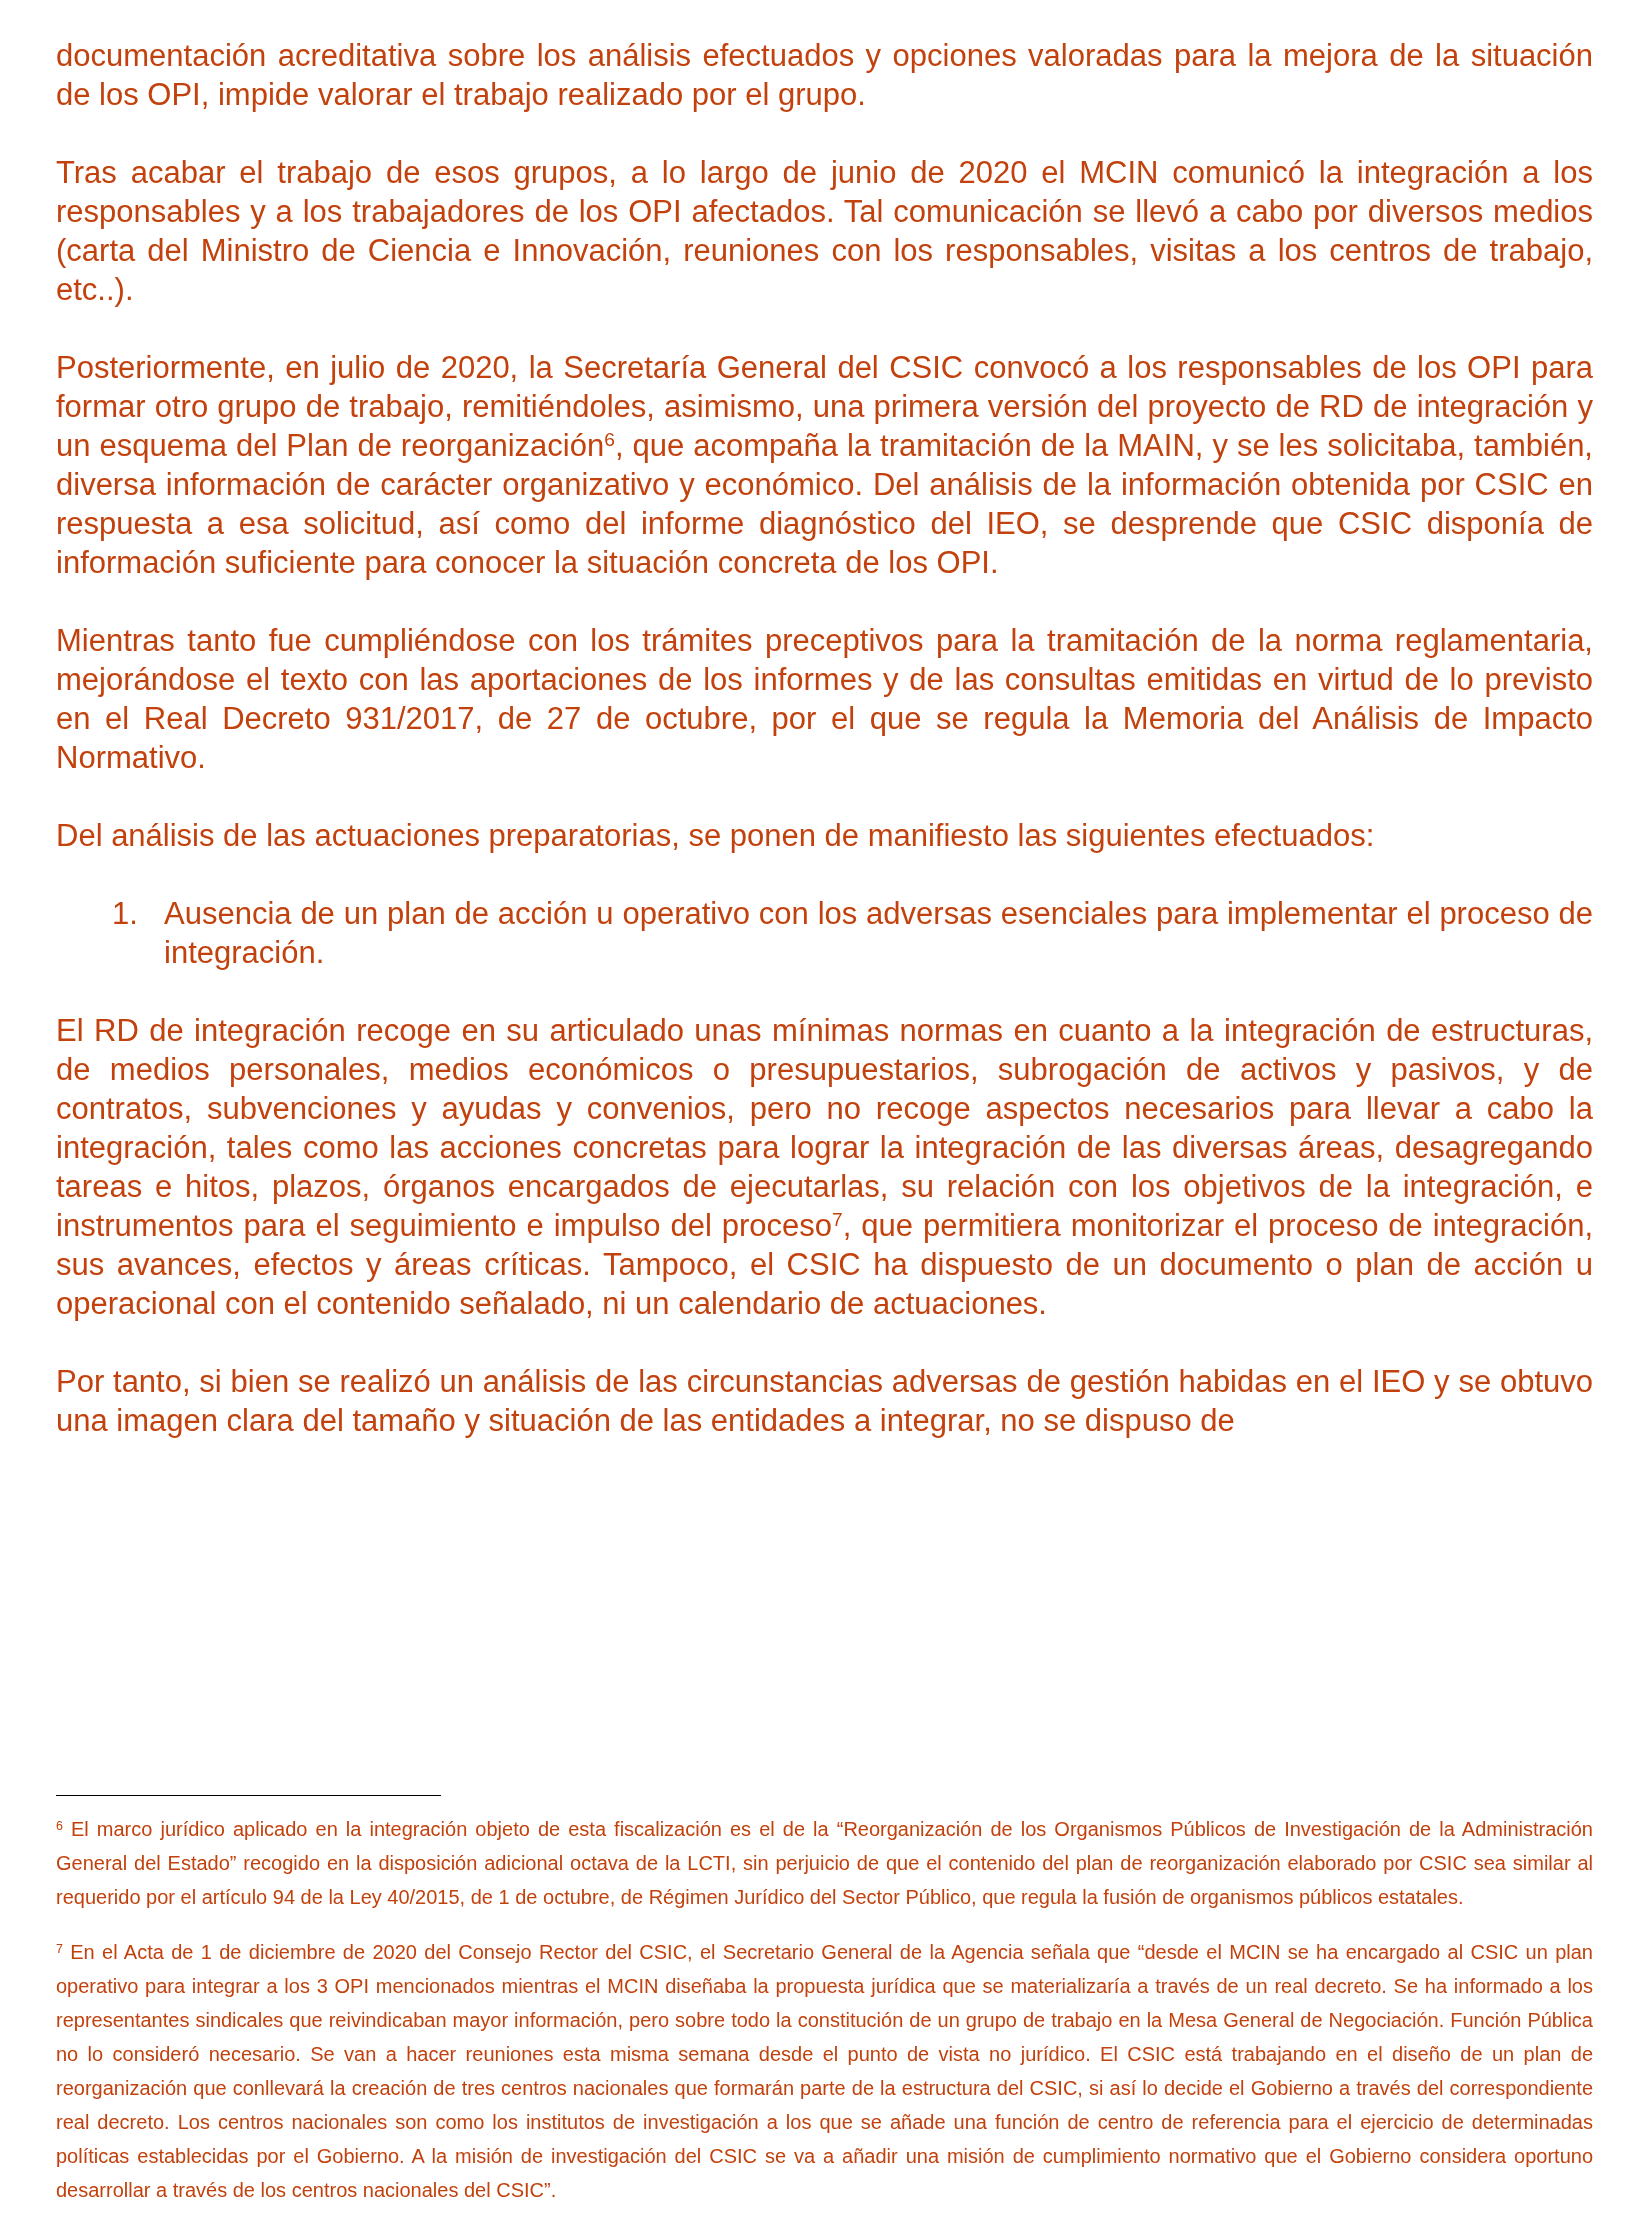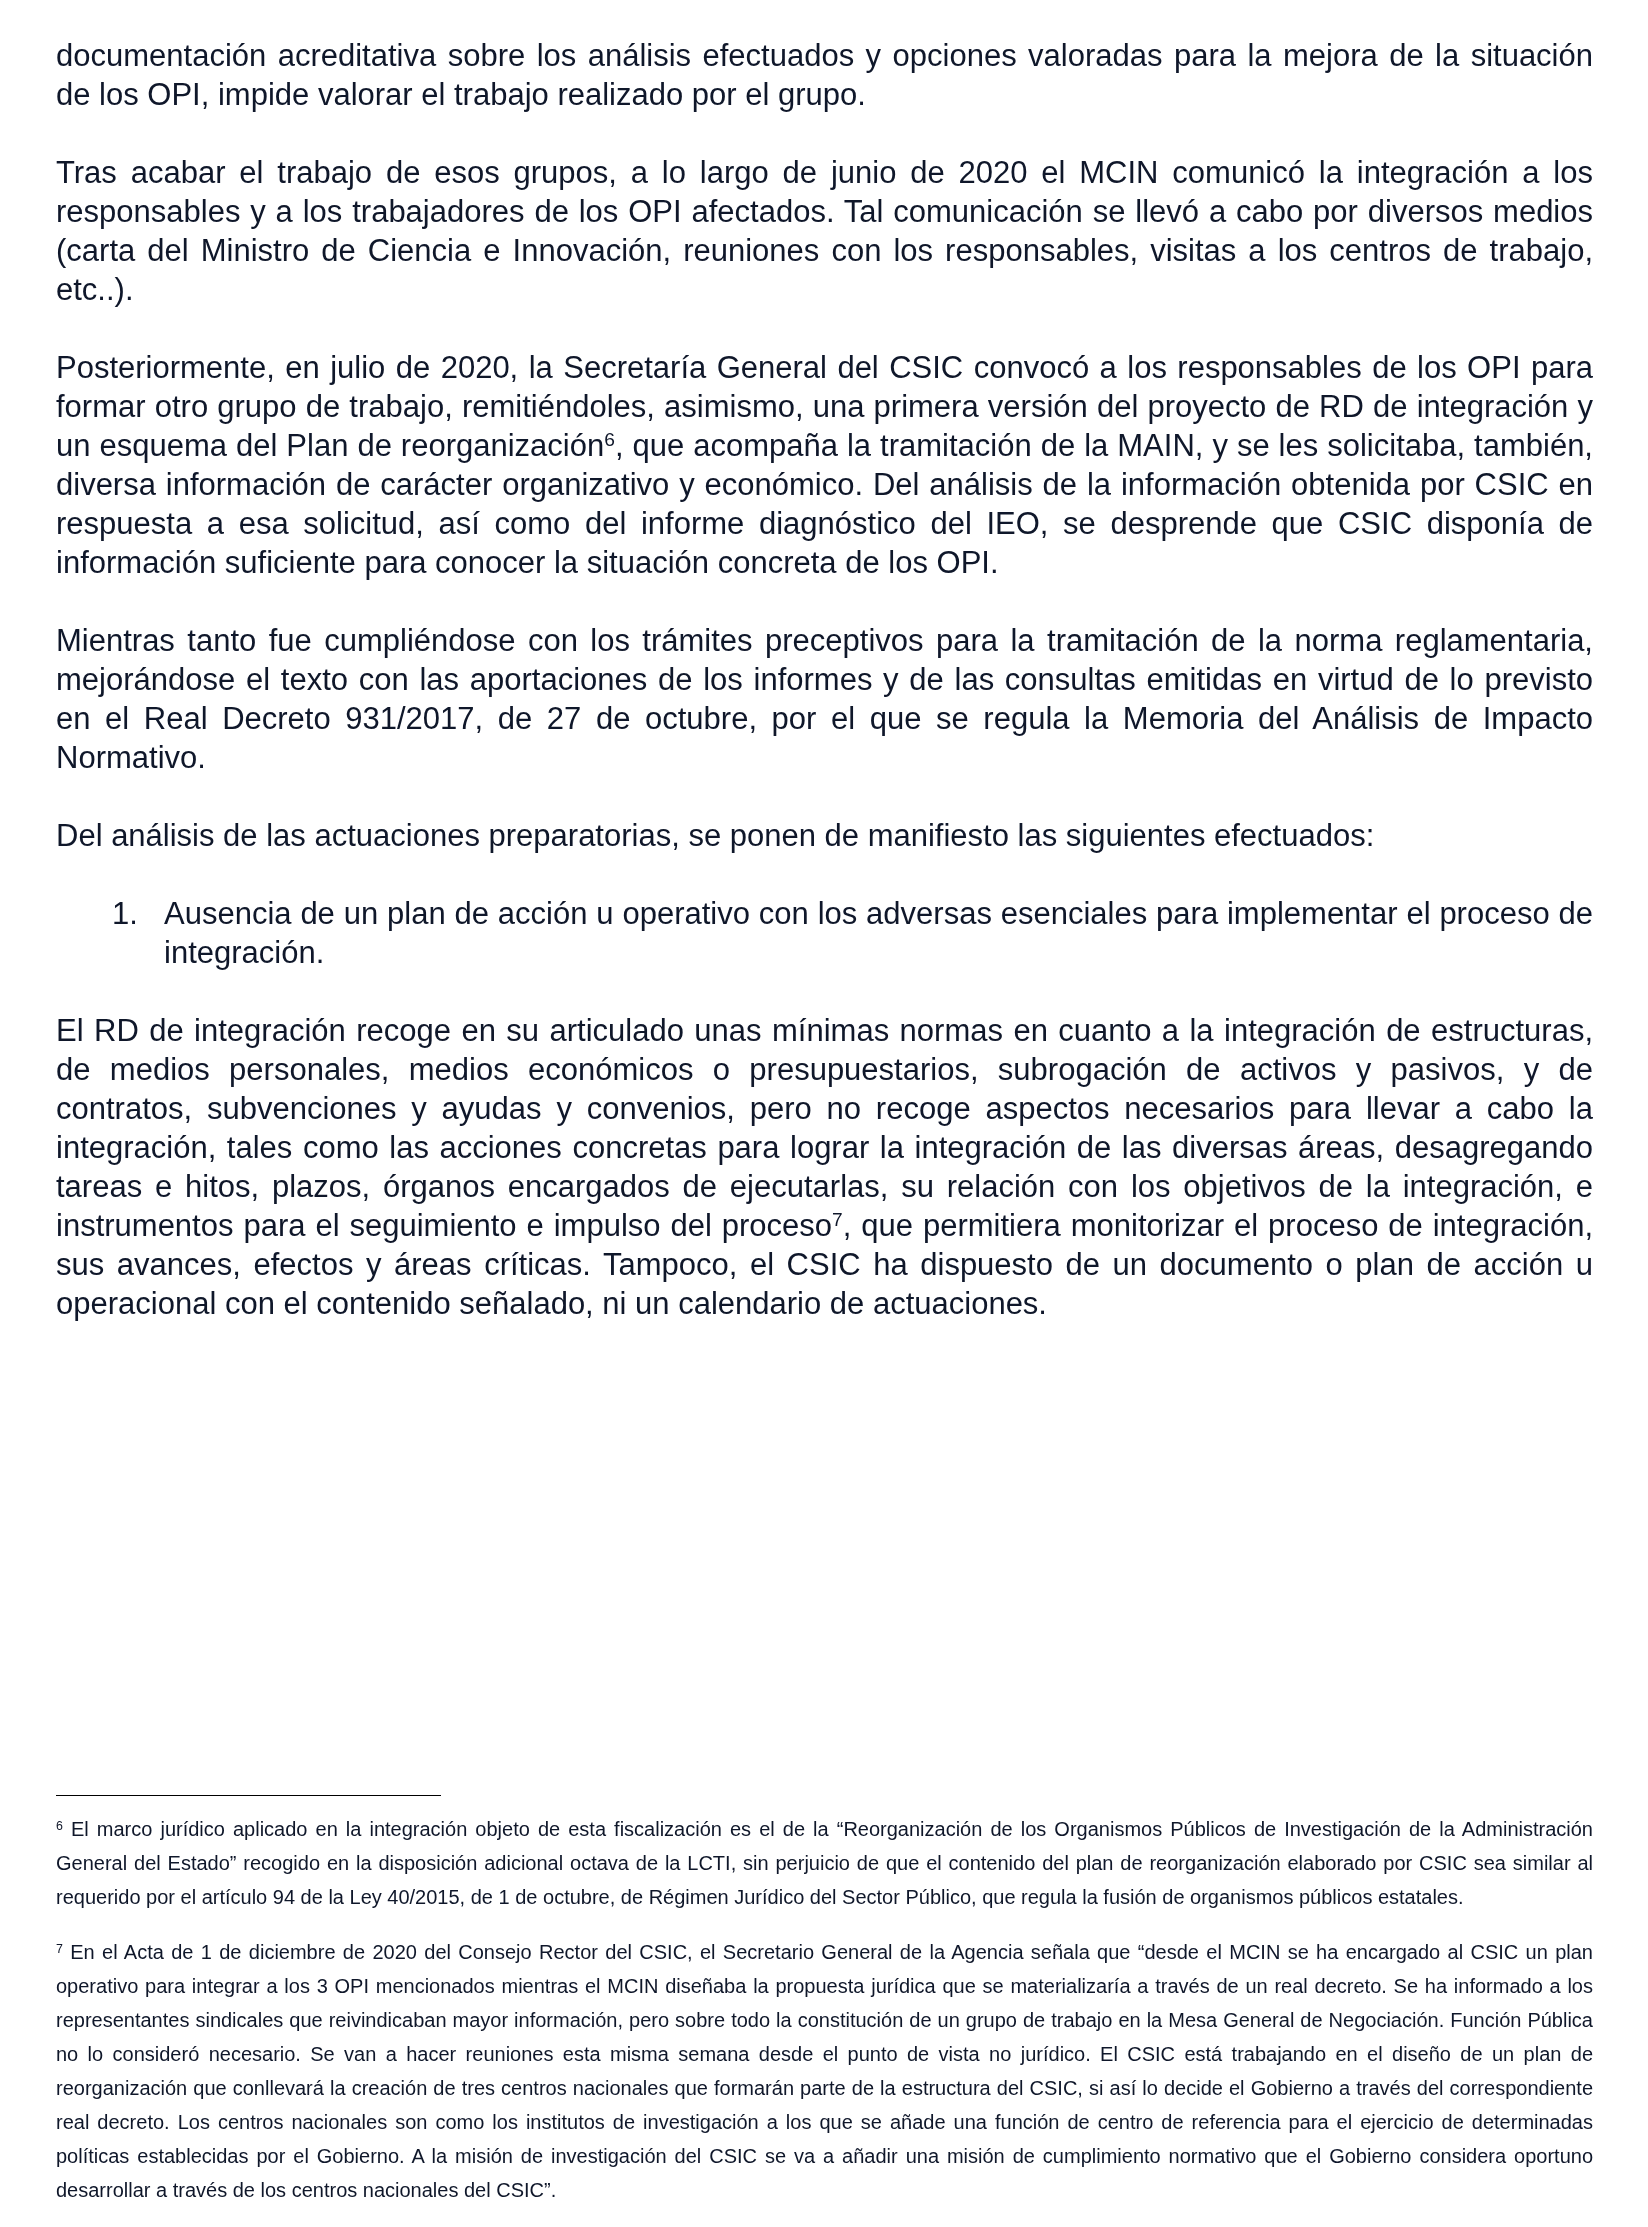--- a/index.html
+++ b/index.html
@@ -7,21 +7,21 @@
     margin: 0;
     padding: 0;
     background: #ffffff;
   }
   .page {
     position: relative;
     width: 1649px;
     height: 2227px;
     box-sizing: border-box;
     background: #ffffff;
-    color: #0f172a;
+    color: #c2410c;
     font-family: "Liberation Sans", "DejaVu Sans", sans-serif;
     padding: 36px 56px 20px 56px;
     display: flex;
     flex-direction: column;
     overflow: hidden;
   }
   .body-text {
     font-size: 31px;
     line-height: 39px;
     text-align: justify;
@@ -88,20 +88,21 @@
 
     <p class="para">Del análisis de las actuaciones preparatorias, se ponen de manifiesto las siguientes efectuados:</p>
 
     <div class="list-item">
       <span class="list-num">1.</span>
       <span class="list-body">Ausencia de un plan de acción u operativo con los adversas esenciales para implementar el proceso de integración.</span>
     </div>
 
     <p class="para"><span>El RD de integración recoge en su articulado unas mínimas normas en cuanto a la integración de estructuras, de medios personales, medios económicos o presupuestarios, subrogación de activos y pasivos, y de contratos, subvenciones y ayudas y convenios, pero no recoge aspectos necesarios para llevar a cabo la integración, tales como las acciones concretas para lograr la integración de las diversas áreas, desagregando tareas e hitos, plazos, órganos encargados de ejecutarlas, su relación con los objetivos de la integración, e instrumentos para el seguimiento e impulso del proceso</span><sup class="fnref">7</sup><span>, que permitiera monitorizar el proceso de integración, sus avances, efectos y áreas críticas. Tampoco, el CSIC ha dispuesto de un documento o plan de acción u operacional con el contenido señalado, ni un calendario de actuaciones.</span></p>
 
+    <p class="para">Por tanto, si bien se realizó un análisis de las circunstancias adversas de gestión habidas en el IEO y se obtuvo una imagen clara del tamaño y situación de las entidades a integrar, no se dispuso de</p>
 
   </main>
 
   <footer class="footnotes-section">
 
     <hr class="fn-separator">
 
     <p class="footnote"><sup class="fnref">6</sup><span> El marco jurídico aplicado en la integración objeto de esta fiscalización es el de la “Reorganización de los Organismos Públicos de Investigación de la Administración General del Estado” recogido en la disposición adicional octava de la LCTI, sin perjuicio de que el contenido del plan de reorganización elaborado por CSIC sea similar al requerido por el artículo 94 de la Ley 40/2015, de 1 de octubre, de Régimen Jurídico del Sector Público, que regula la fusión de organismos públicos estatales.</span></p>
 
     <p class="footnote"><sup class="fnref">7</sup><span> En el Acta de 1 de diciembre de 2020 del Consejo Rector del CSIC, el Secretario General de la Agencia señala que “desde el MCIN se ha encargado al CSIC un plan operativo para integrar a los 3 OPI mencionados mientras el MCIN diseñaba la propuesta jurídica que se materializaría a través de un real decreto. Se ha informado a los representantes sindicales que reivindicaban mayor información, pero sobre todo la constitución de un grupo de trabajo en la Mesa General de Negociación. Función Pública no lo consideró necesario. Se van a hacer reuniones esta misma semana desde el punto de vista no jurídico. El CSIC está trabajando en el diseño de un plan de reorganización que conllevará la creación de tres centros nacionales que formarán parte de la estructura del CSIC, si así lo decide el Gobierno a través del correspondiente real decreto. Los centros nacionales son como los institutos de investigación a los que se añade una función de centro de referencia para el ejercicio de determinadas políticas establecidas por el Gobierno. A la misión de investigación del CSIC se va a añadir una misión de cumplimiento normativo que el Gobierno considera oportuno desarrollar a través de los centros nacionales del CSIC”.</span></p>

